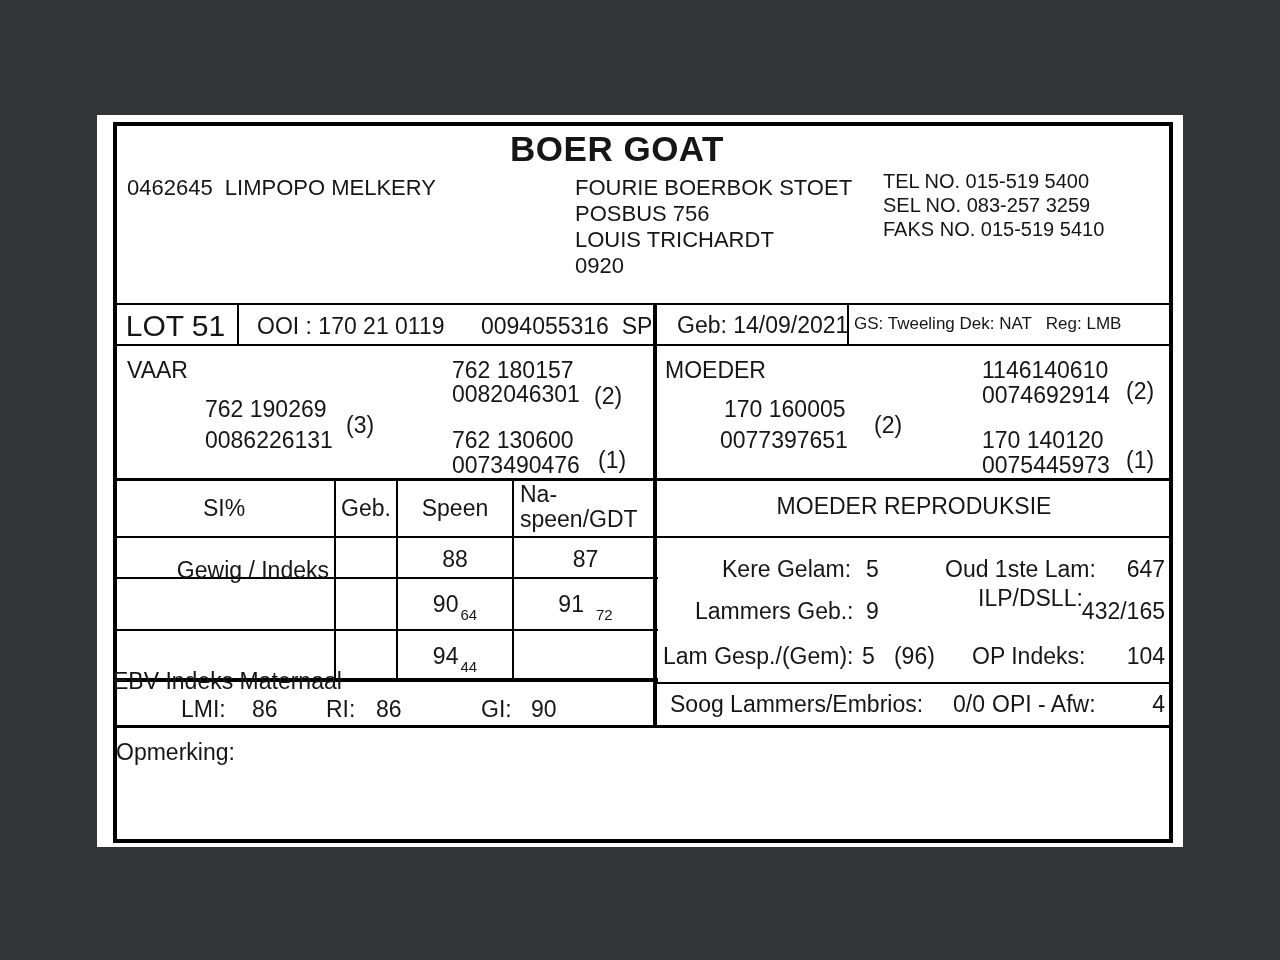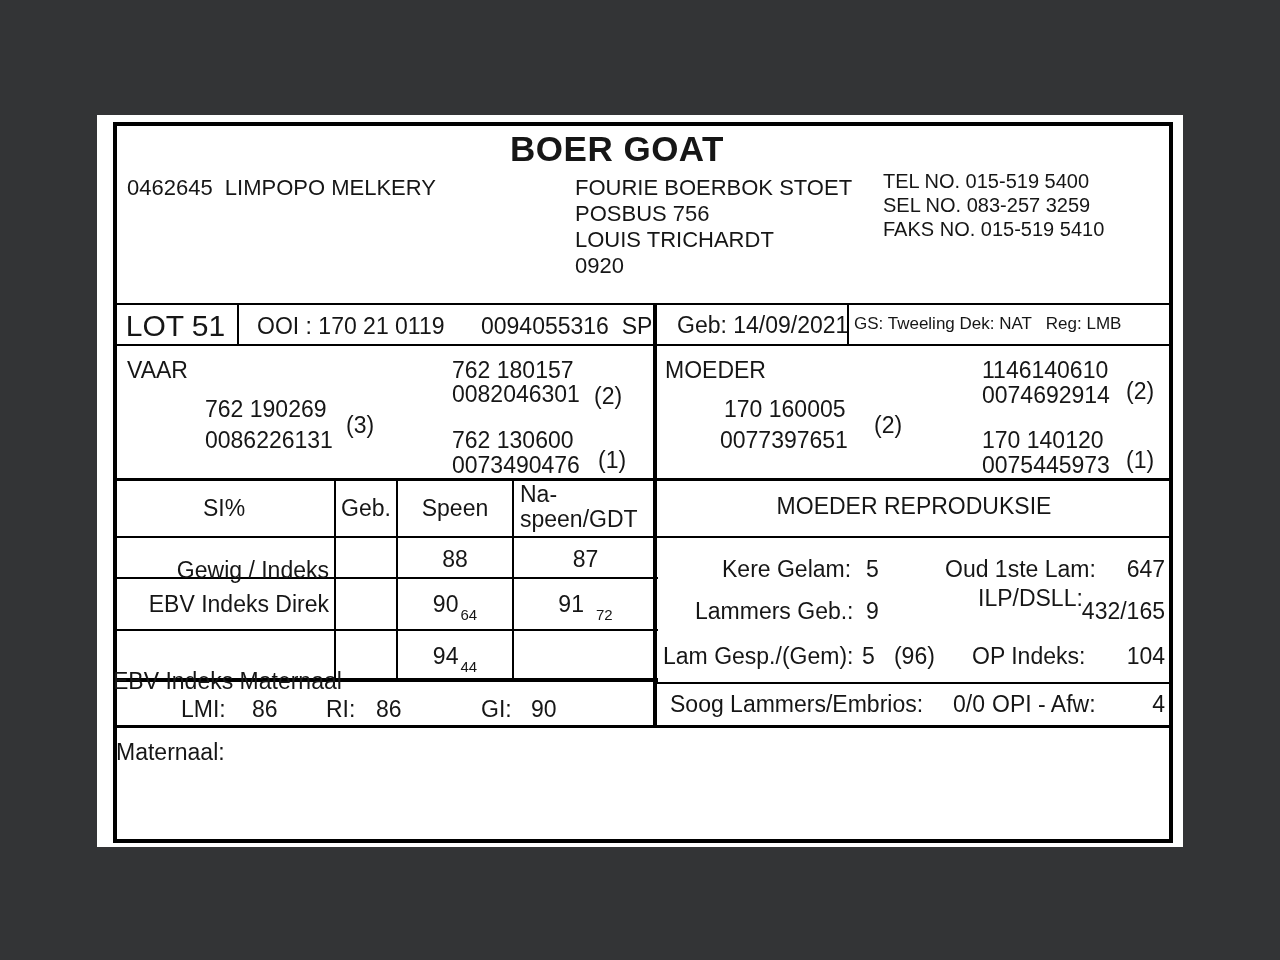--- a/index.html
+++ b/index.html
@@ -127,21 +127,20 @@
   <div class="abs t23 ctr" style="left:300px; top:380px; width:116px;">Speen</div>
   <div class="abs t23 nhead" style="left:423px; top:367px;">
     <div>Na-</div>
     <div>speen/GDT</div>
   </div>
 
   <div class="abs t23 rgt" style="left:16px; top:435px; width:216px;margin-top:7px;">Gewig / Indeks</div>
   <div class="abs t23 ctr" style="left:300px; top:431px; width:116px;">88</div>
   <div class="abs t23 ctr" style="left:416px; top:431px; width:145px;">87</div>
 
-  <div class="abs t23 rgt" style="left:16px; top:476px; width:216px;">EBV Indeks Direk</div>
   <div class="abs t23 ctr" style="left:300px; top:476px; width:116px;">
     <span>90</span><span class="sub">64</span>
   </div>
   <div class="abs t23 ctr" style="left:416px; top:476px; width:145px;">
     <span>91</span><span class="sub subgap">72</span>
   </div>
 
   <div class="abs t23 rgt" style="left:16px; top:553px; width:222px;">EBV Indeks Maternaal</div>
   <div class="abs t23 ctr" style="left:300px; top:528px; width:116px;">
     <span>94</span><span class="sub">44</span>
@@ -169,15 +168,15 @@
   <div class="abs t23" style="left:566px; top:528px;">Lam Gesp./(Gem):</div>
   <div class="abs t23 pre" style="left:765px; top:528px;">5   (96)</div>
   <div class="abs t23" style="left:875px; top:528px;">OP Indeks:</div>
   <div class="abs t23 rgt" style="left:968px; top:528px; width:100px;">104</div>
 
   <div class="abs t23" style="left:573px; top:576px;">Soog Lammers/Embrios:</div>
   <div class="abs t23" style="left:856px; top:576px;">0/0</div>
   <div class="abs t23" style="left:895px; top:576px;">OPI - Afw:</div>
   <div class="abs t23 rgt" style="left:968px; top:576px; width:100px;">4</div>
 
-  <div class="abs t23" style="left:19px; top:624px;">Maternaal:</div>
+  <div class="abs t23" style="left:19px; top:624px;">Opmerking:</div>
 
 </div>
 
 </body></html>

